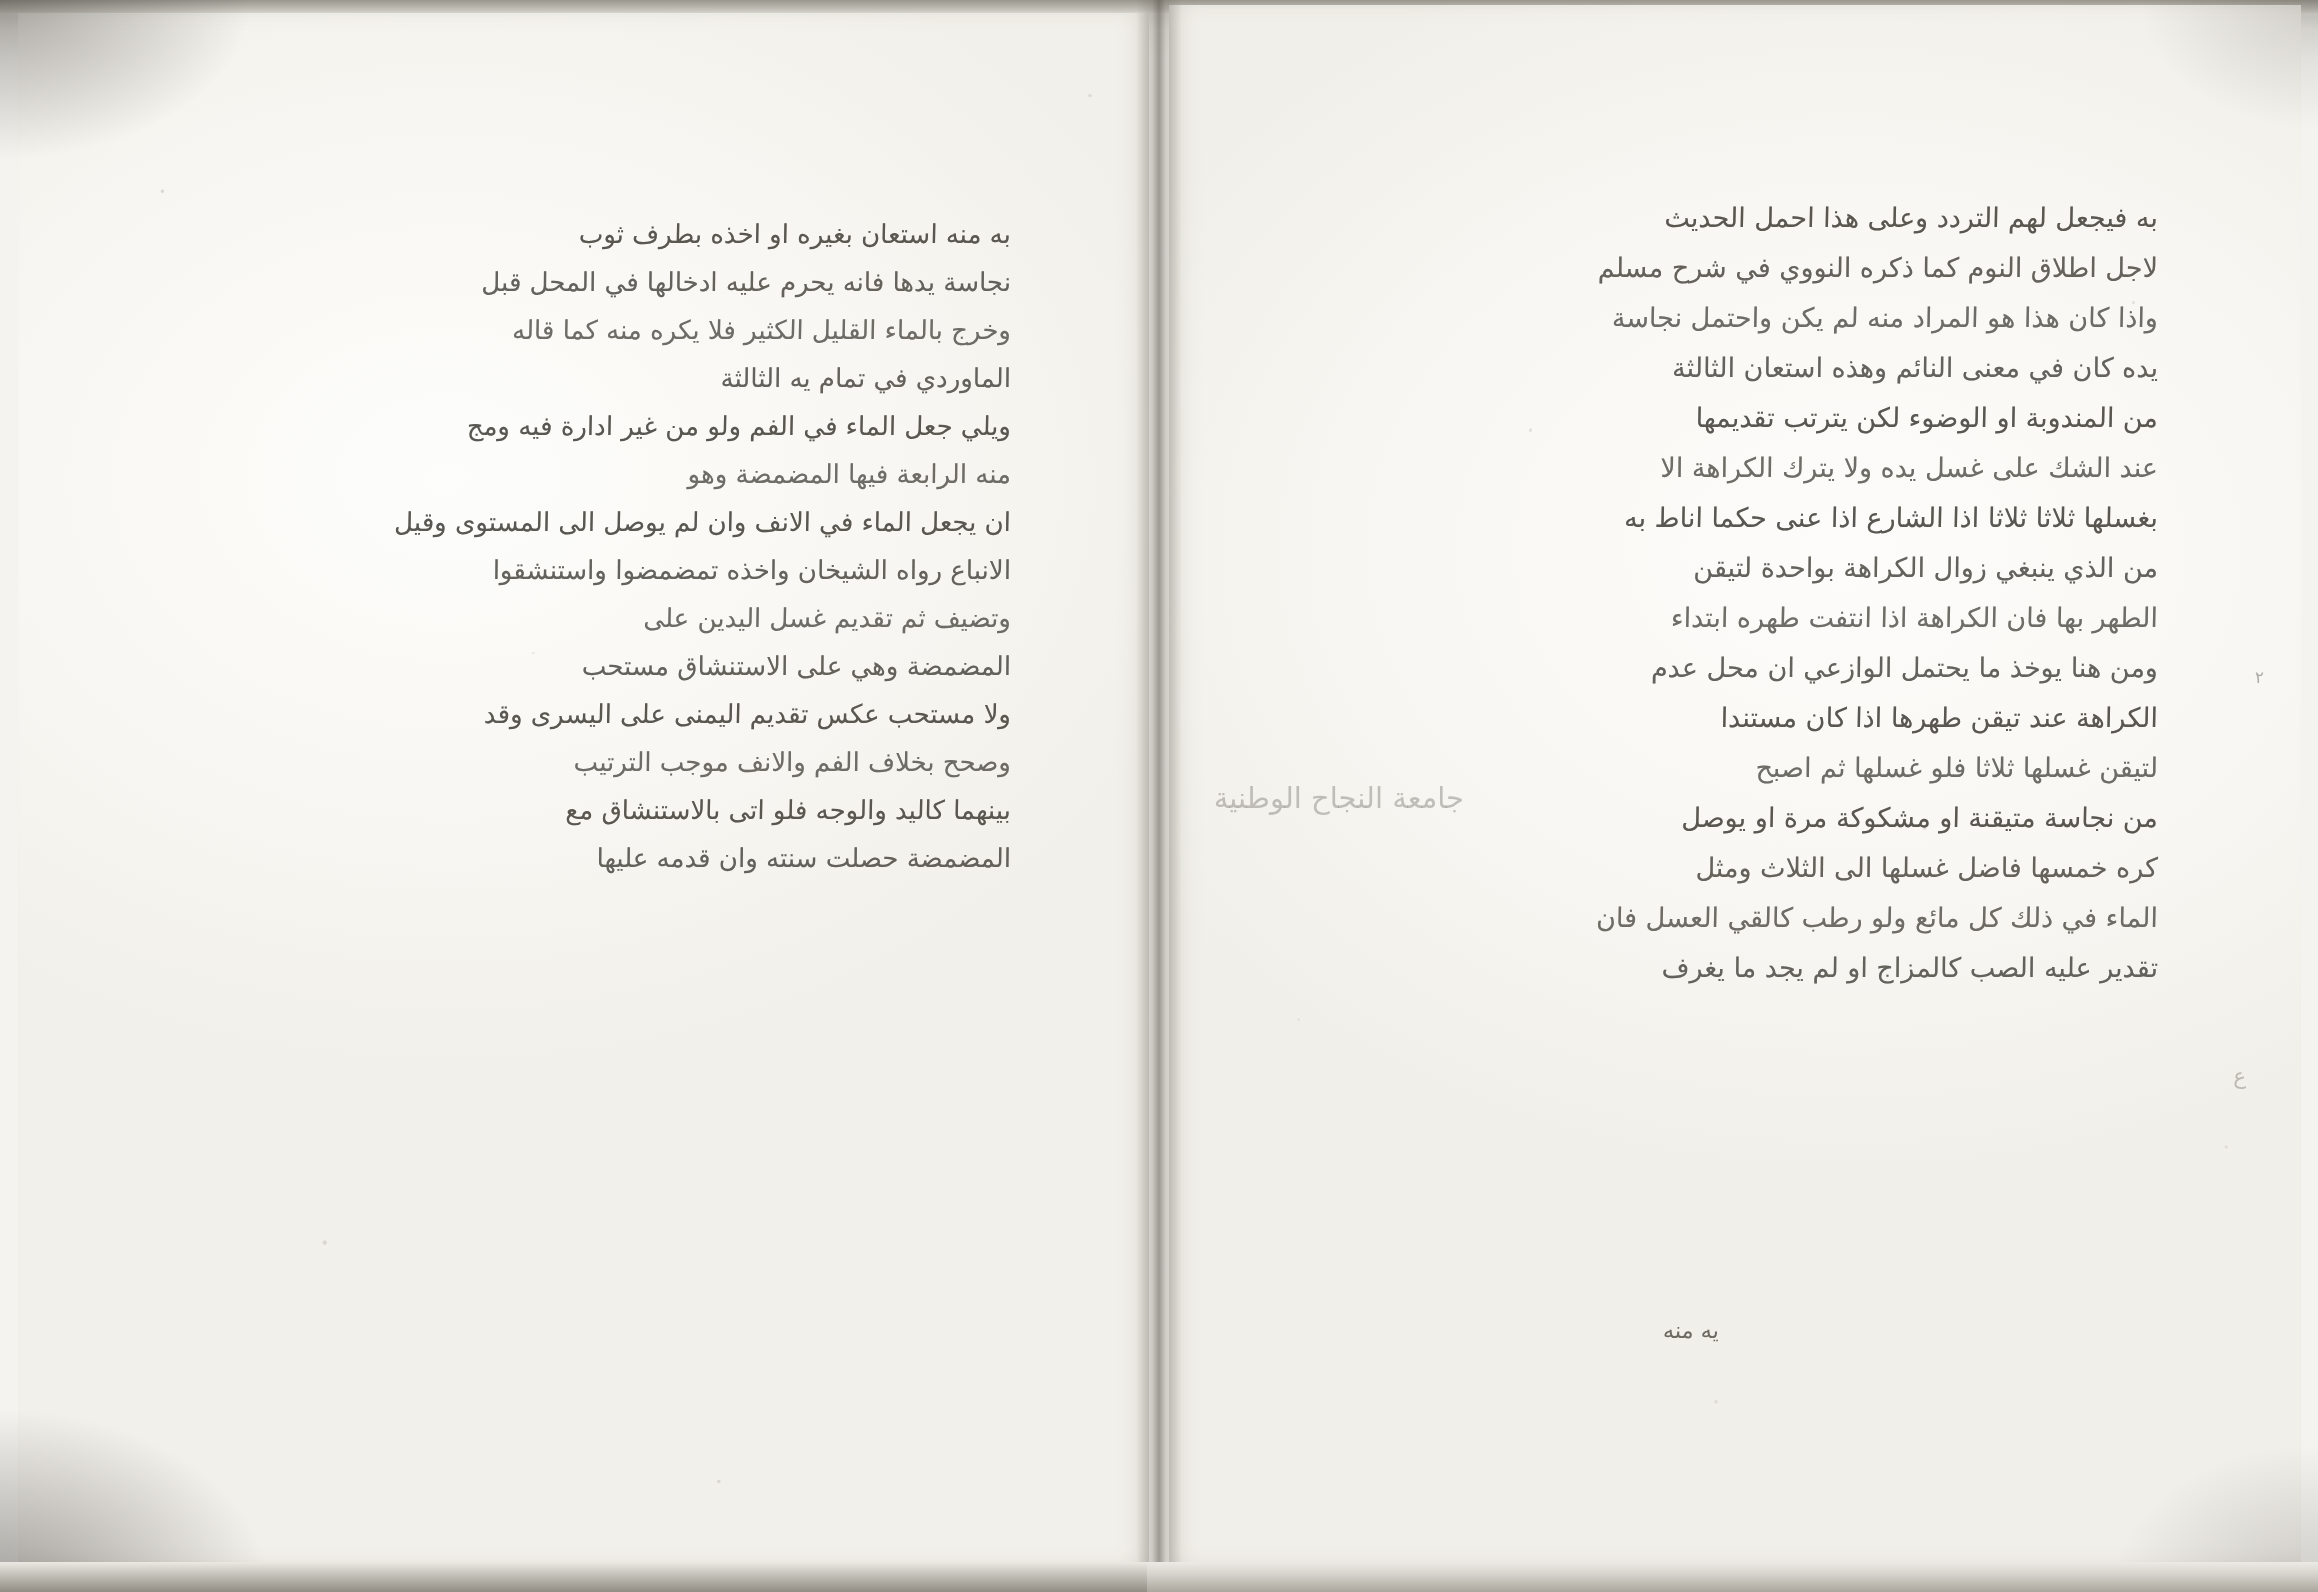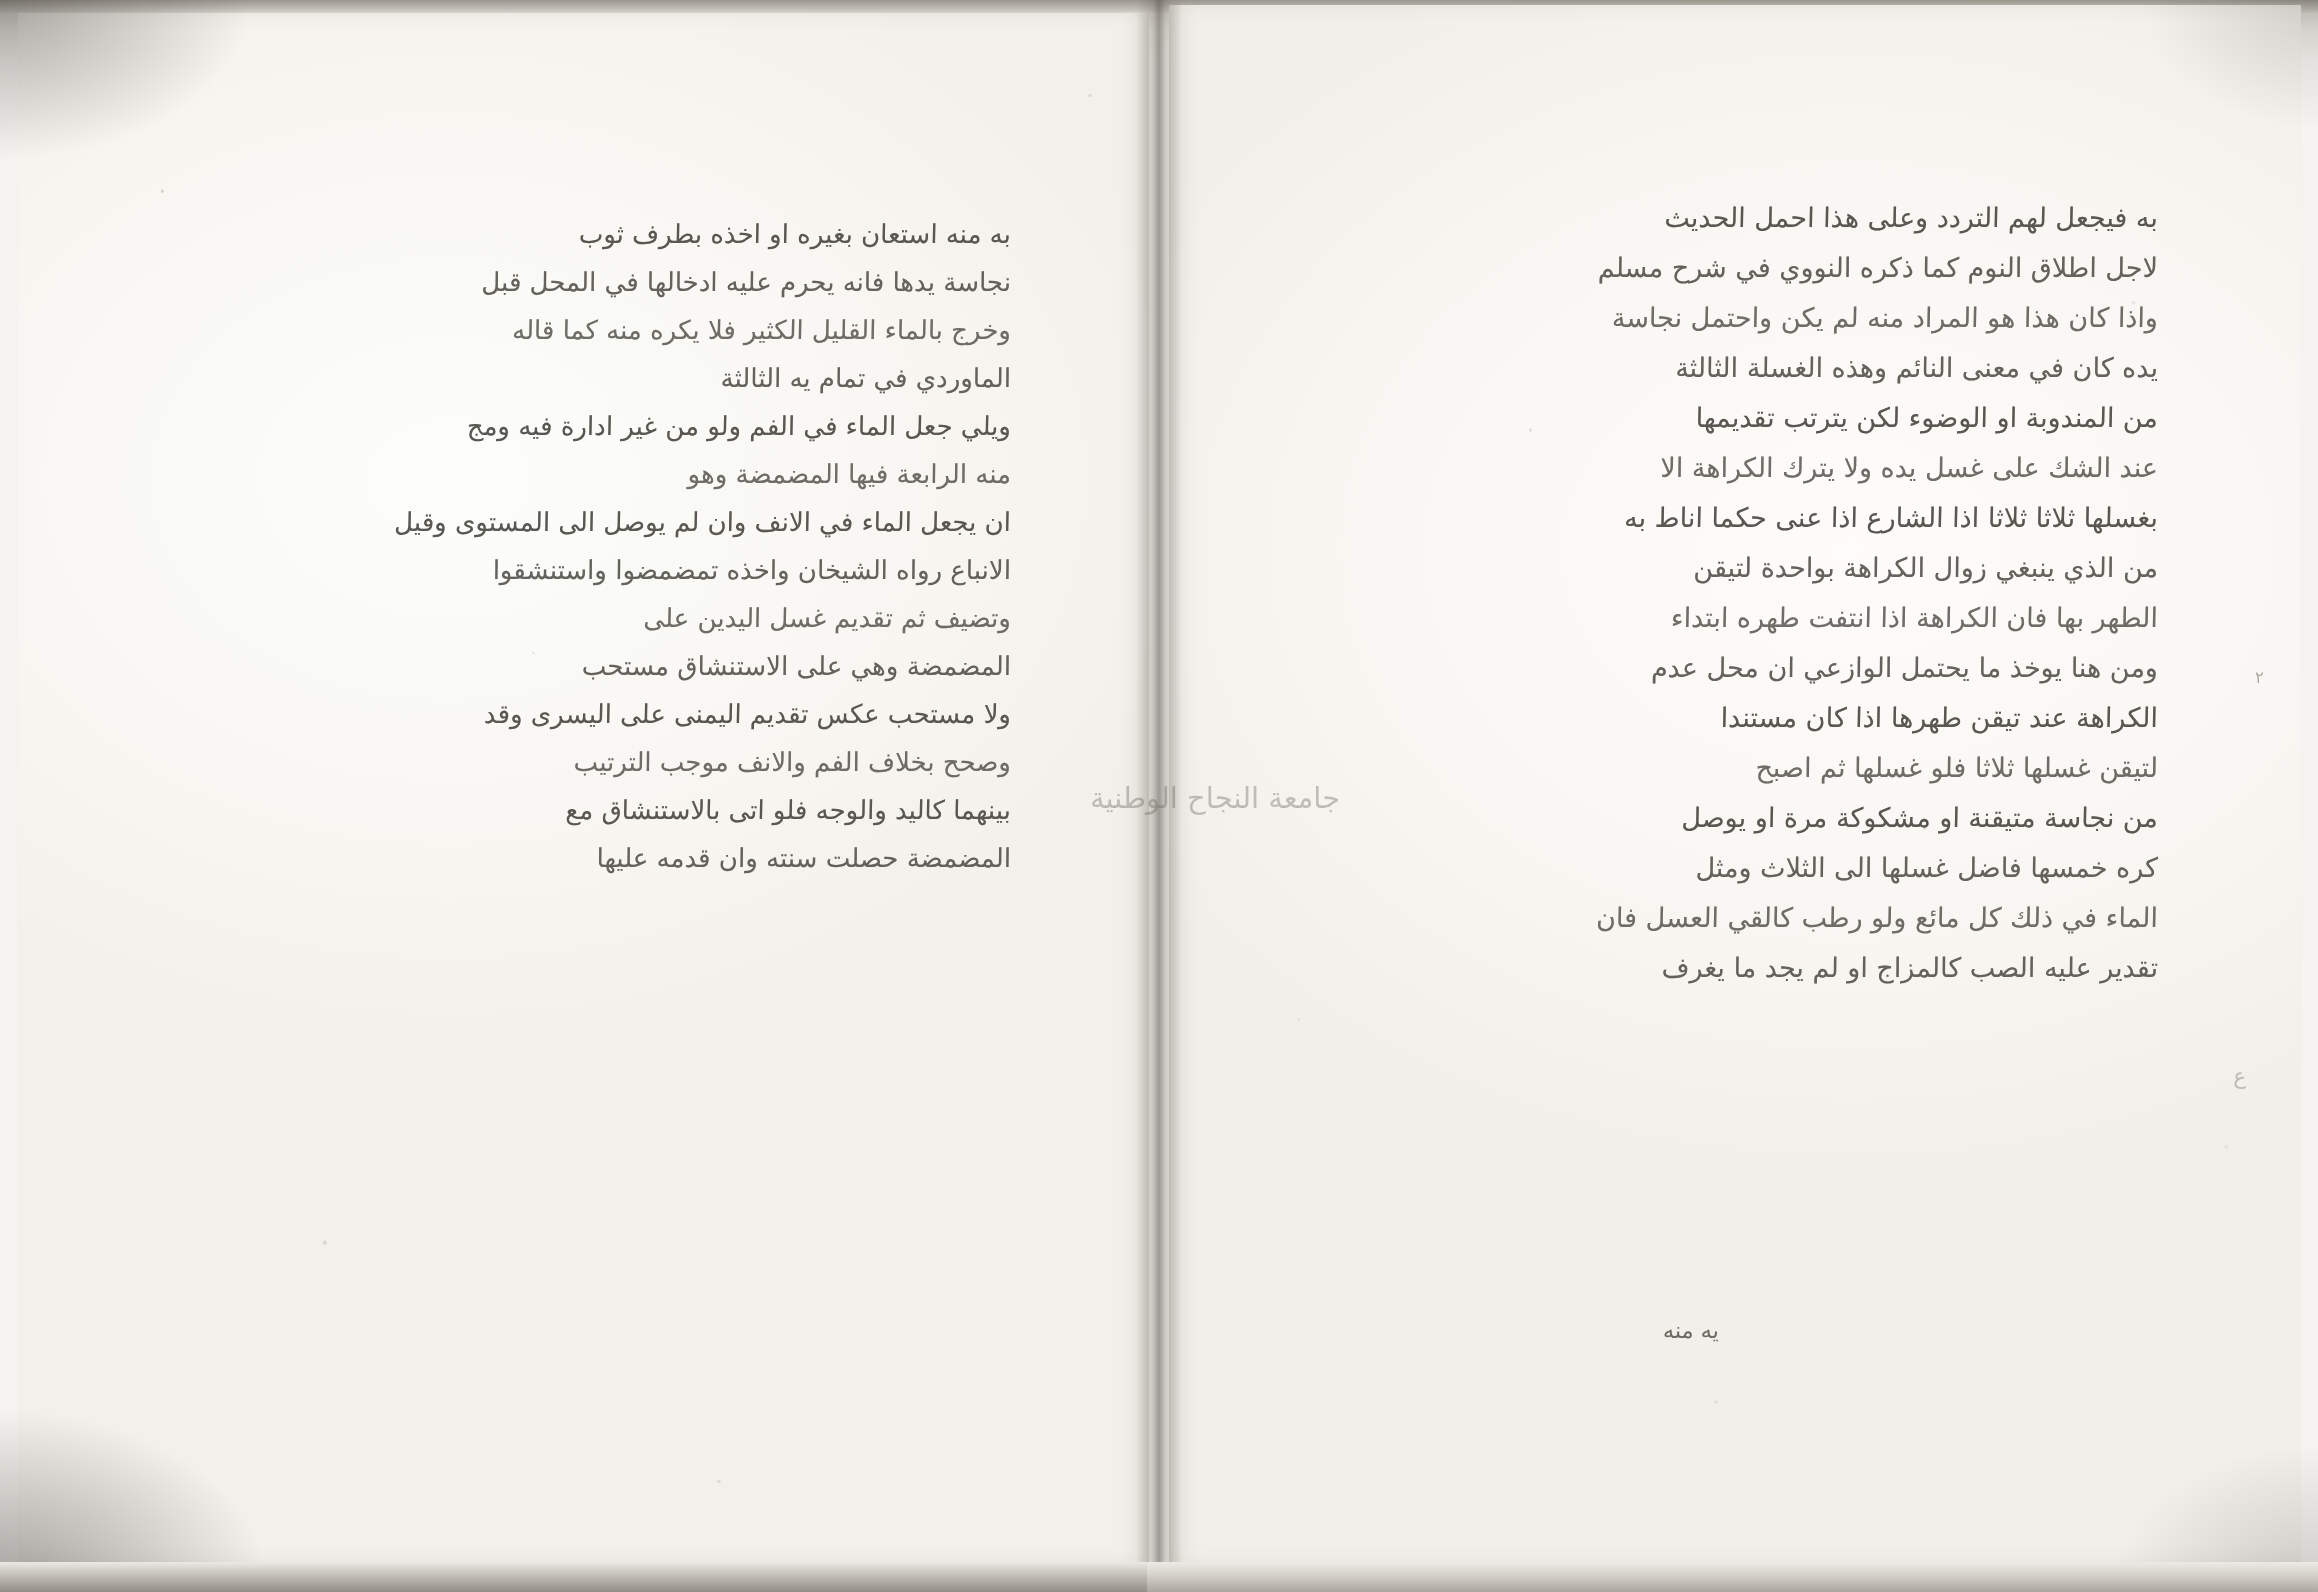--- a/index.html
+++ b/index.html
@@ -160,21 +160,20 @@
     opacity: .85;
     transform: skewX(-2deg);
   }
 
   
   .watermark {
     position: absolute;
     left: 966px;
     top: 781px;
     width: 498px;
-    text-align: center;
     direction: rtl;
     font-size: 29px;
     color: rgba(110,108,100,0.40);
     letter-spacing: 1px;
     user-select: none;
     pointer-events: none;
   }
 
   
   .margin-mark {
@@ -217,21 +216,21 @@
 
   <div class="sheet left"></div>
   <div class="sheet right"></div>
 
   <div class="gutter"></div>
 
   <div class="textblock" id="right-text">
     <div class="line">به فيجعل لهم التردد وعلى هذا احمل الحديث</div>
     <div class="line">لاجل اطلاق النوم كما ذكره النووي في شرح مسلم</div>
     <div class="line">واذا كان هذا هو المراد منه لم يكن واحتمل نجاسة</div>
-    <div class="line">يده كان في معنى النائم وهذه الغسلة الثالثة</div>
+    <div class="line">يده كان في معنى النائم وهذه استعان الثالثة</div>
     <div class="line">من المندوبة او الوضوء لكن يترتب تقديمها</div>
     <div class="line">عند الشك على غسل يده ولا يترك الكراهة الا</div>
     <div class="line">بغسلها ثلاثا ثلاثا اذا الشارع اذا عنى حكما اناط به</div>
     <div class="line">من الذي ينبغي زوال الكراهة بواحدة لتيقن</div>
     <div class="line">الطهر بها فان الكراهة اذا انتفت طهره ابتداء</div>
     <div class="line">ومن هنا يوخذ ما يحتمل الوازعي ان محل عدم</div>
     <div class="line">الكراهة عند تيقن طهرها اذا كان مستندا</div>
     <div class="line">لتيقن غسلها ثلاثا فلو غسلها ثم اصبح</div>
     <div class="line">من نجاسة متيقنة او مشكوكة مرة او يوصل</div>
     <div class="line">كره خمسها فاضل غسلها الى الثلاث ومثل</div>

